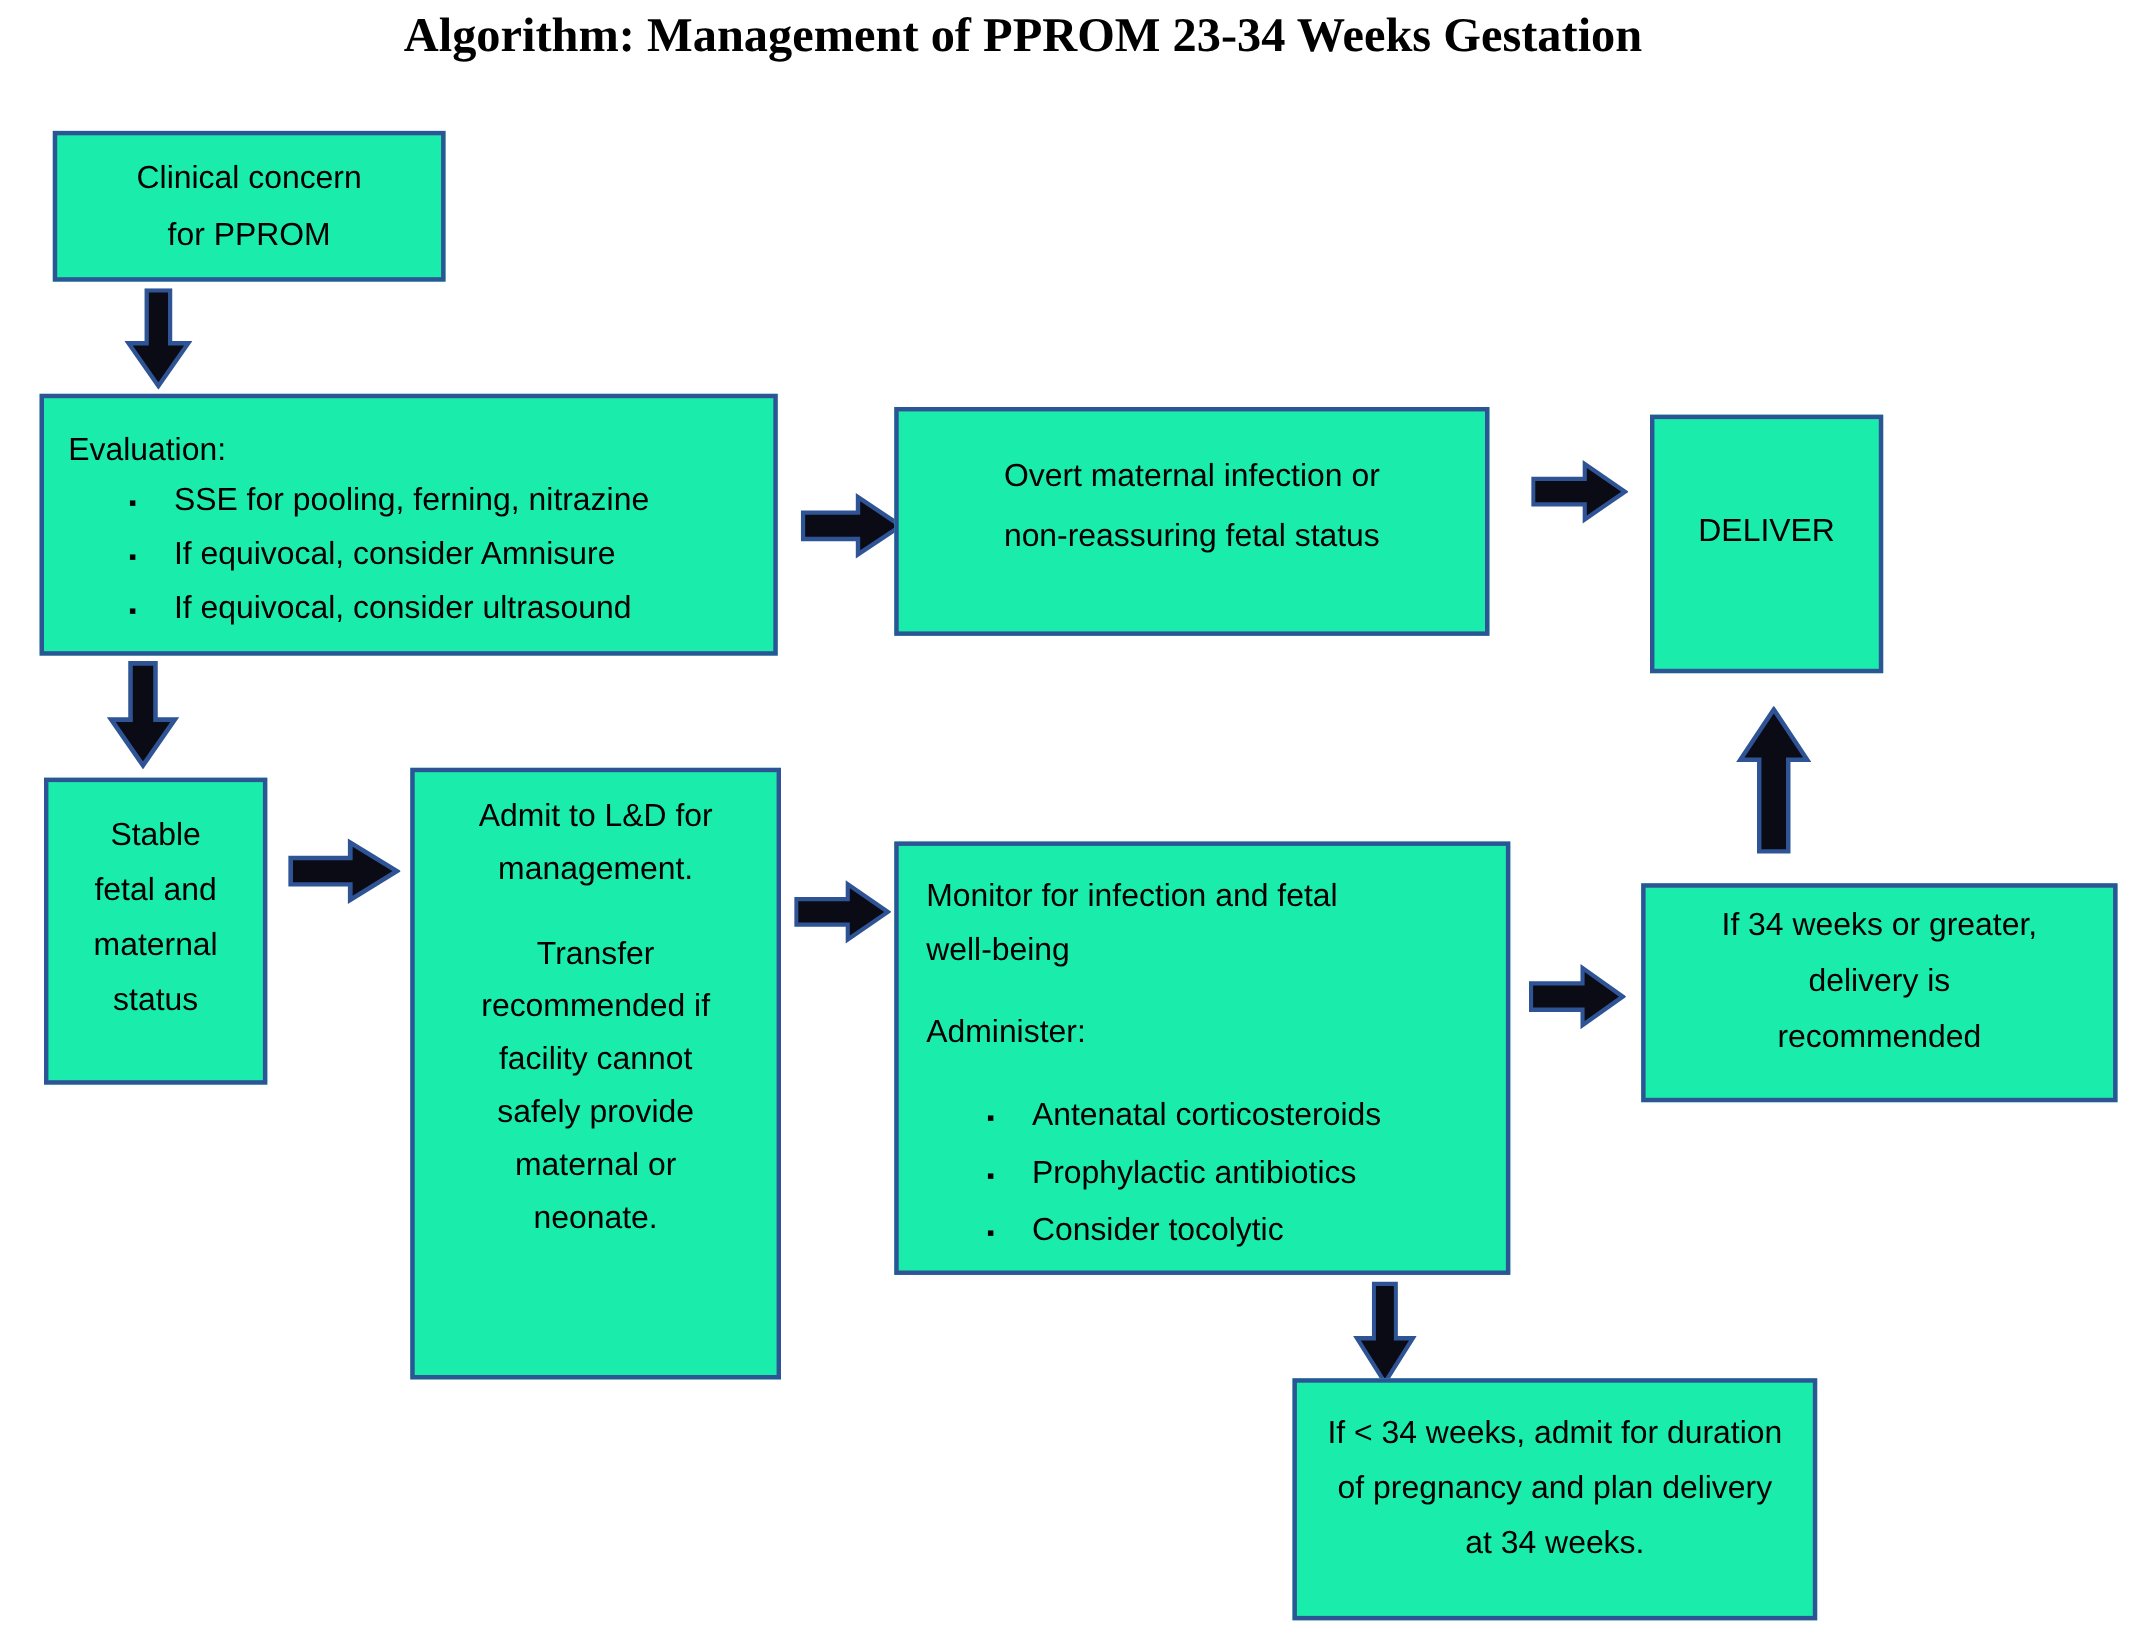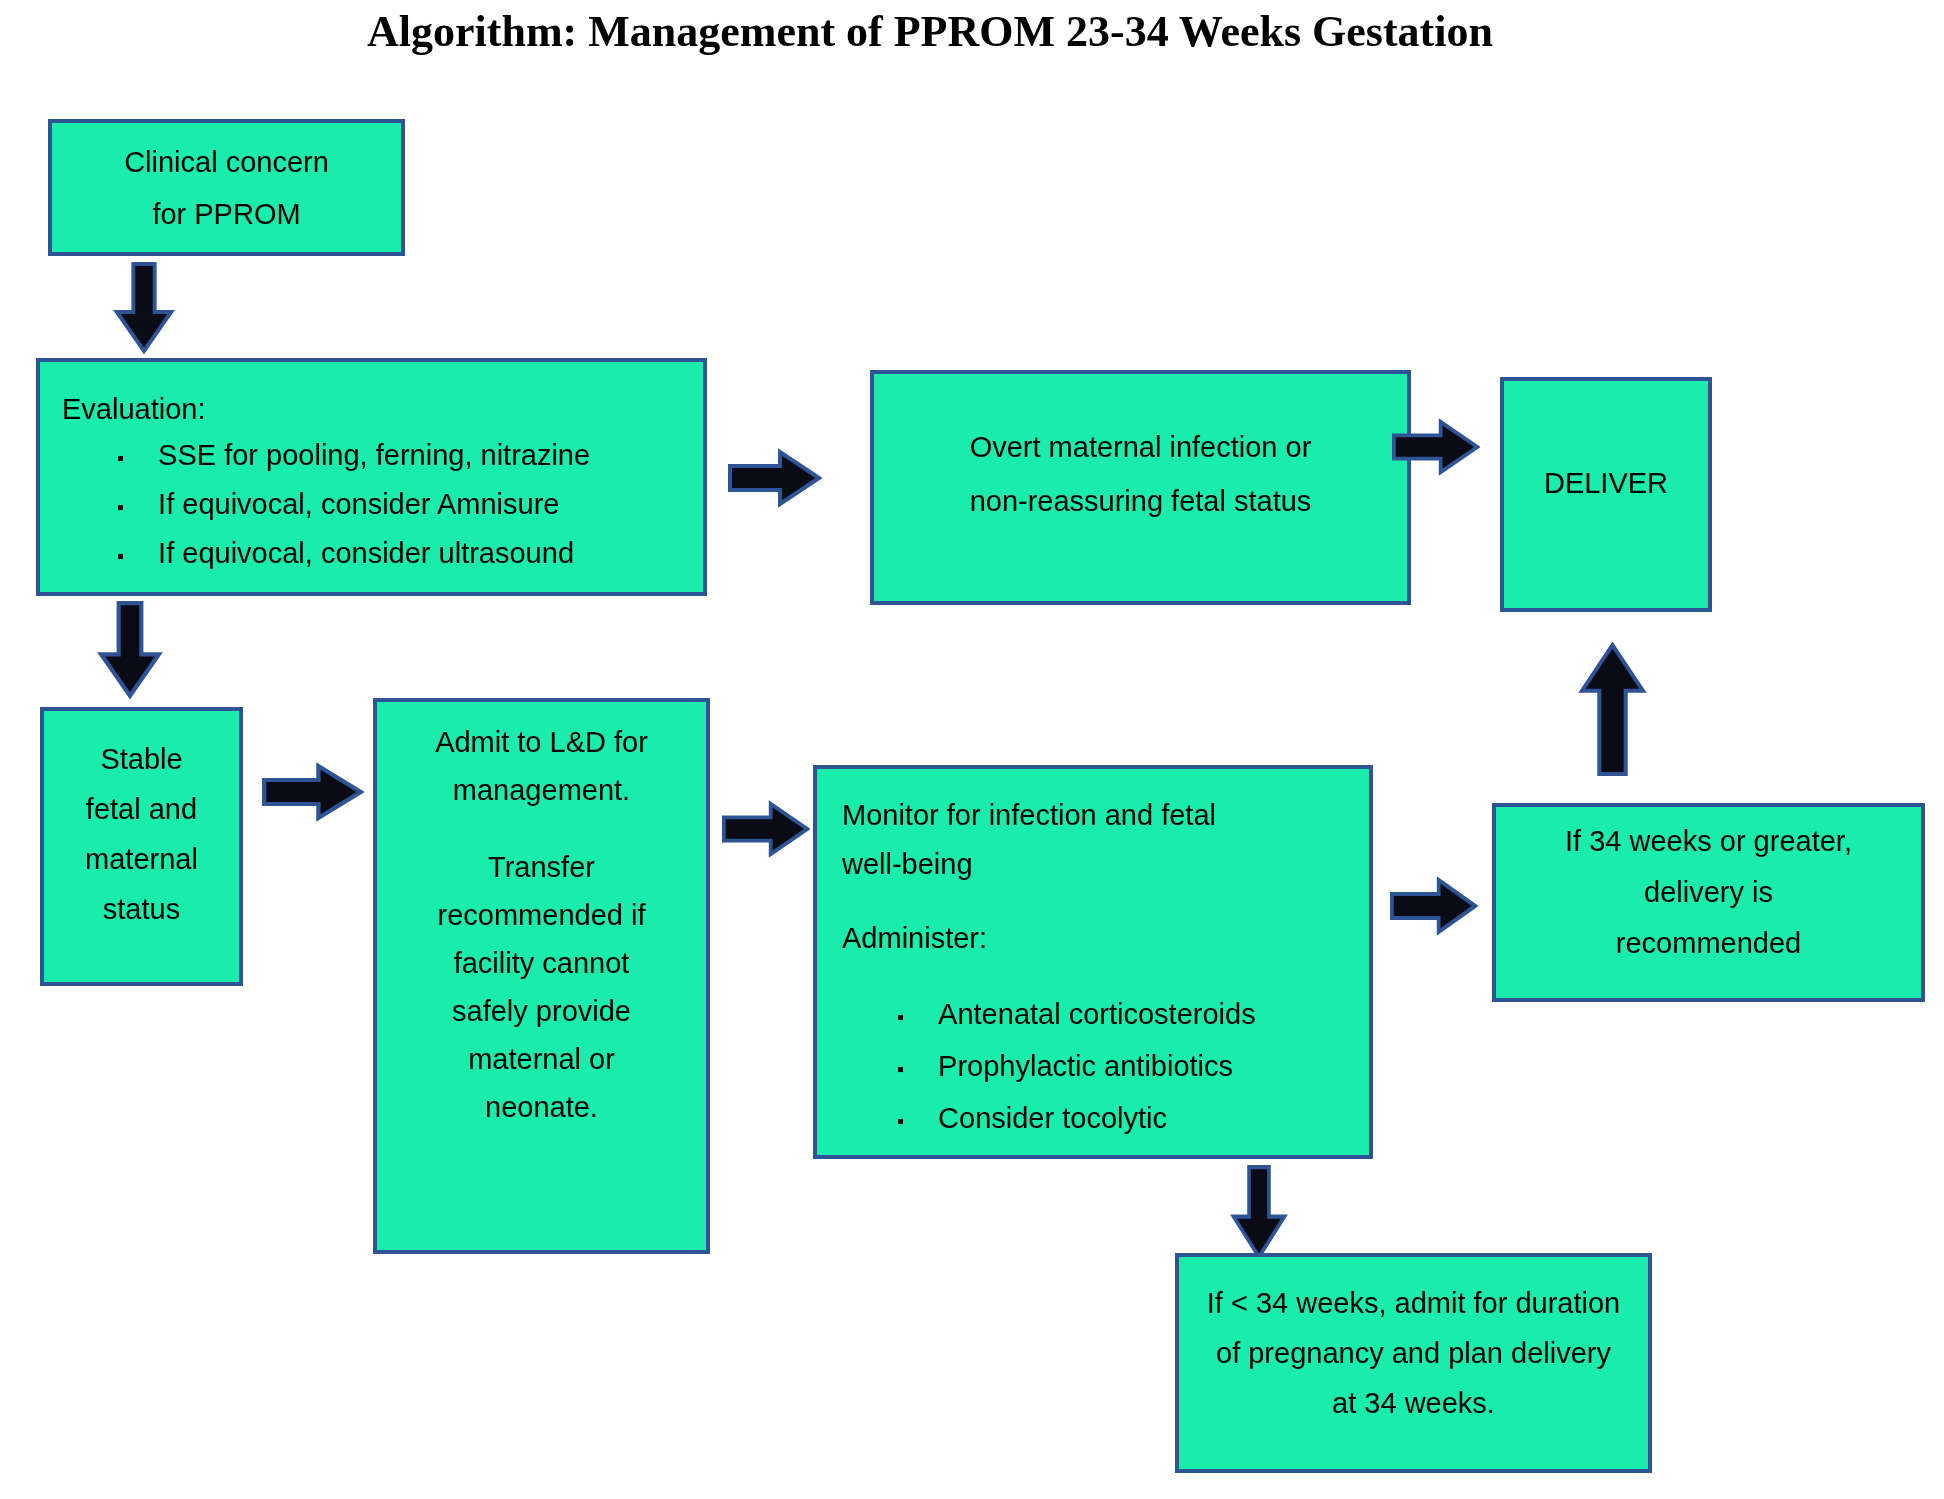--- a/index.html
+++ b/index.html
@@ -35,21 +35,21 @@
     box-sizing:border-box;
     font-size:29px;
   }
   .center{
     display:flex;flex-direction:column;
     align-items:center;justify-content:center;
     text-align:center;
   }
   .b1{left:48px;top:119px;width:357px;height:137px;line-height:52px;}
   .b2{left:36px;top:358px;width:671px;height:238px;padding:24px 0 8px 22px;line-height:46px;}
-  .b3{left:870px;top:370px;width:541px;height:235px;padding-bottom:28px;line-height:54px;}
+  .b3{left:813px;top:370px;width:541px;height:208px;padding-bottom:28px;line-height:54px;}
   .b4{left:1500px;top:377px;width:212px;height:235px;padding-bottom:22px;}
   .b5{left:40px;top:707px;width:203px;height:279px;padding-bottom:25px;line-height:50px;}
   .b6{left:373px;top:698px;width:337px;height:556px;padding-top:16px;line-height:48px;justify-content:flex-start;}
   .b7{left:813px;top:765px;width:560px;height:394px;padding:22px 8px 8px 25px;line-height:49px;}
   .b8{left:1492px;top:803px;width:433px;height:199px;padding-bottom:20px;line-height:51px;text-align:right;}
   .b9{left:1175px;top:1253px;width:477px;height:220px;padding-bottom:20px;line-height:50px;}
   .para2{margin-top:29px;}
   .subhead{margin-top:25px;}
   .flow-list{list-style:none;margin:0;padding:0;}
   .b2 .flow-list{margin-top:0;}

